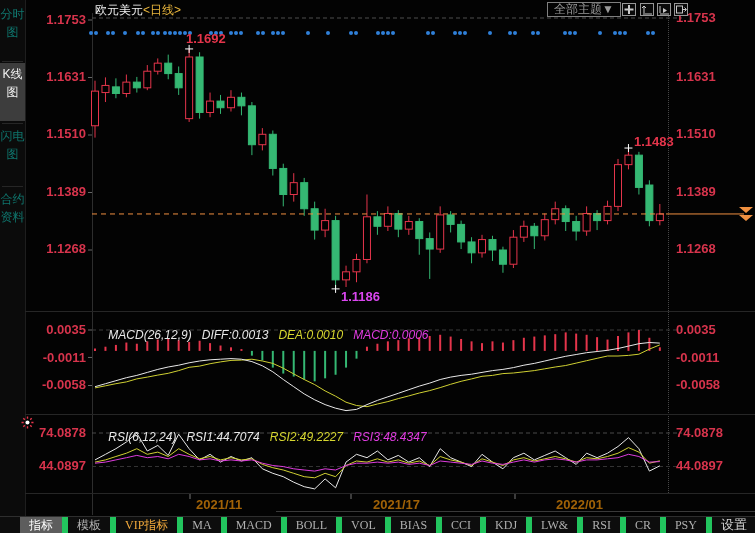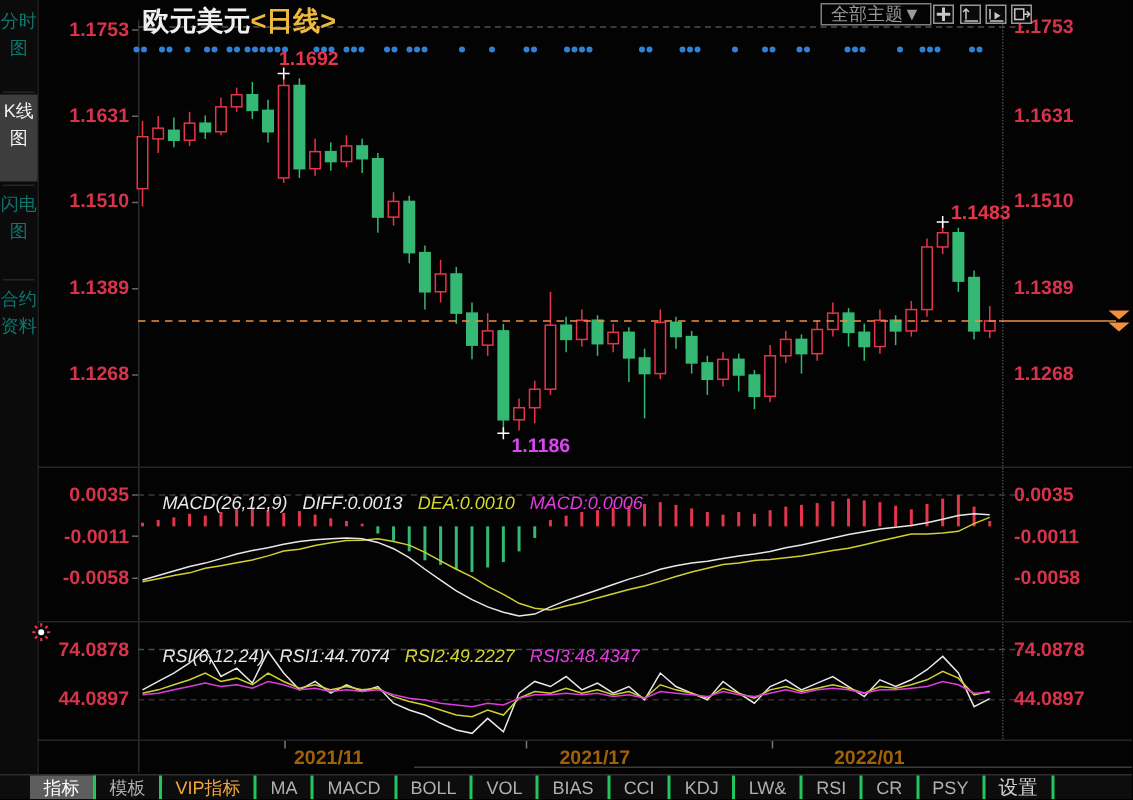--- a/index.html
+++ b/index.html
@@ -5,21 +5,21 @@
   html,body{margin:0;padding:0;background:#000;}
   #app{position:relative;width:755px;height:533px;background:#030303;overflow:hidden;
        font-family:"Liberation Sans","DejaVu Sans",sans-serif;-webkit-font-smoothing:none;}
   
   #sidebar{position:absolute;left:0;top:0;width:25px;height:533px;background:#0b0b0b;border-right:1px solid #1e1e1e;}
   .side-item{position:absolute;left:0;width:25px;text-align:center;font-size:12px;line-height:18px;
              color:#0f766e;cursor:pointer;word-break:break-all;}
   .side-item.active{background:#3d3d3d;color:#f2f2f2;}
   .side-div{position:absolute;left:2px;width:21px;height:1px;background:#262626;}
   
-  #title{position:absolute;left:95px;top:2px;font-size:18px;font-weight:700;color:#f0f0f0;z-index:5;}
+  #title{position:absolute;left:95px;top:2px;font-size:12px;font-weight:400;color:#f0f0f0;z-index:5;}
   #title .period{color:#edb93e;}
   #theme-btn{position:absolute;left:547px;top:2px;height:13px;line-height:13px;padding:0 6px;border:1px solid #7f7f7f;
              color:#9a9a9a;font-size:12px;z-index:5;cursor:pointer;}
   .tool-ic{position:absolute;top:3px;width:14px;height:13px;border:1px solid #969696;box-sizing:border-box;z-index:5;cursor:pointer;background:#0a0a0a;}
   .tool-ic svg{display:block;margin:0 auto;}
   
   #cv{position:absolute;left:0;top:0;z-index:1;}
   
   .hdiv{position:absolute;left:25px;width:730px;height:1px;background:#262626;z-index:0;}
   #bl{position:absolute;left:92px;top:13px;width:1px;height:502px;background:#2d2d2d;z-index:0;}
@@ -37,21 +37,21 @@
   .phead span{margin-right:10px;}
   #alert-ic{position:absolute;left:21px;top:415px;z-index:4;cursor:pointer;}
   
   #period-box{position:absolute;left:18px;top:496px;width:72px;height:18px;border:1px solid #3a3a3a;
               background:#0a0a0a;text-align:center;line-height:18px;font-size:13px;font-weight:700;z-index:4;cursor:pointer;margin-top:42px;}
   #period-box .p{color:#f2b13f;} #period-box .a{color:#ef8432;font-size:11px;}
   .xdate{position:absolute;top:497px;font-size:13px;font-weight:700;color:#a16207;z-index:4;}
   
   #toolbar{position:absolute;left:0;top:516px;width:755px;height:17px;background:#0d0d0d;border-top:1px solid #2e2e2e;
            display:flex;align-items:stretch;padding-left:20px;box-sizing:border-box;z-index:4;}
-  .tb{font-size:12px;line-height:16px;color:#b0b0b0;padding:0 9px;border-right:2px solid #22c55e;cursor:pointer;white-space:nowrap;}
+  .tb{font-size:12px;line-height:16px;color:#b0b0b0;padding:0 9px;border-right:6px solid #22c55e;cursor:pointer;white-space:nowrap;font-family:Liberation Serif, serif;}
   .tb.hl{background:#5d5d5d;color:#fff;}
   .tb.vip{color:#f2a93c;}
   .tb.set{color:#d5d5d5;font-size:13px;}
 </style>
 </head>
 <body>
 
 <div id="app">
 
   <div id="sidebar">

